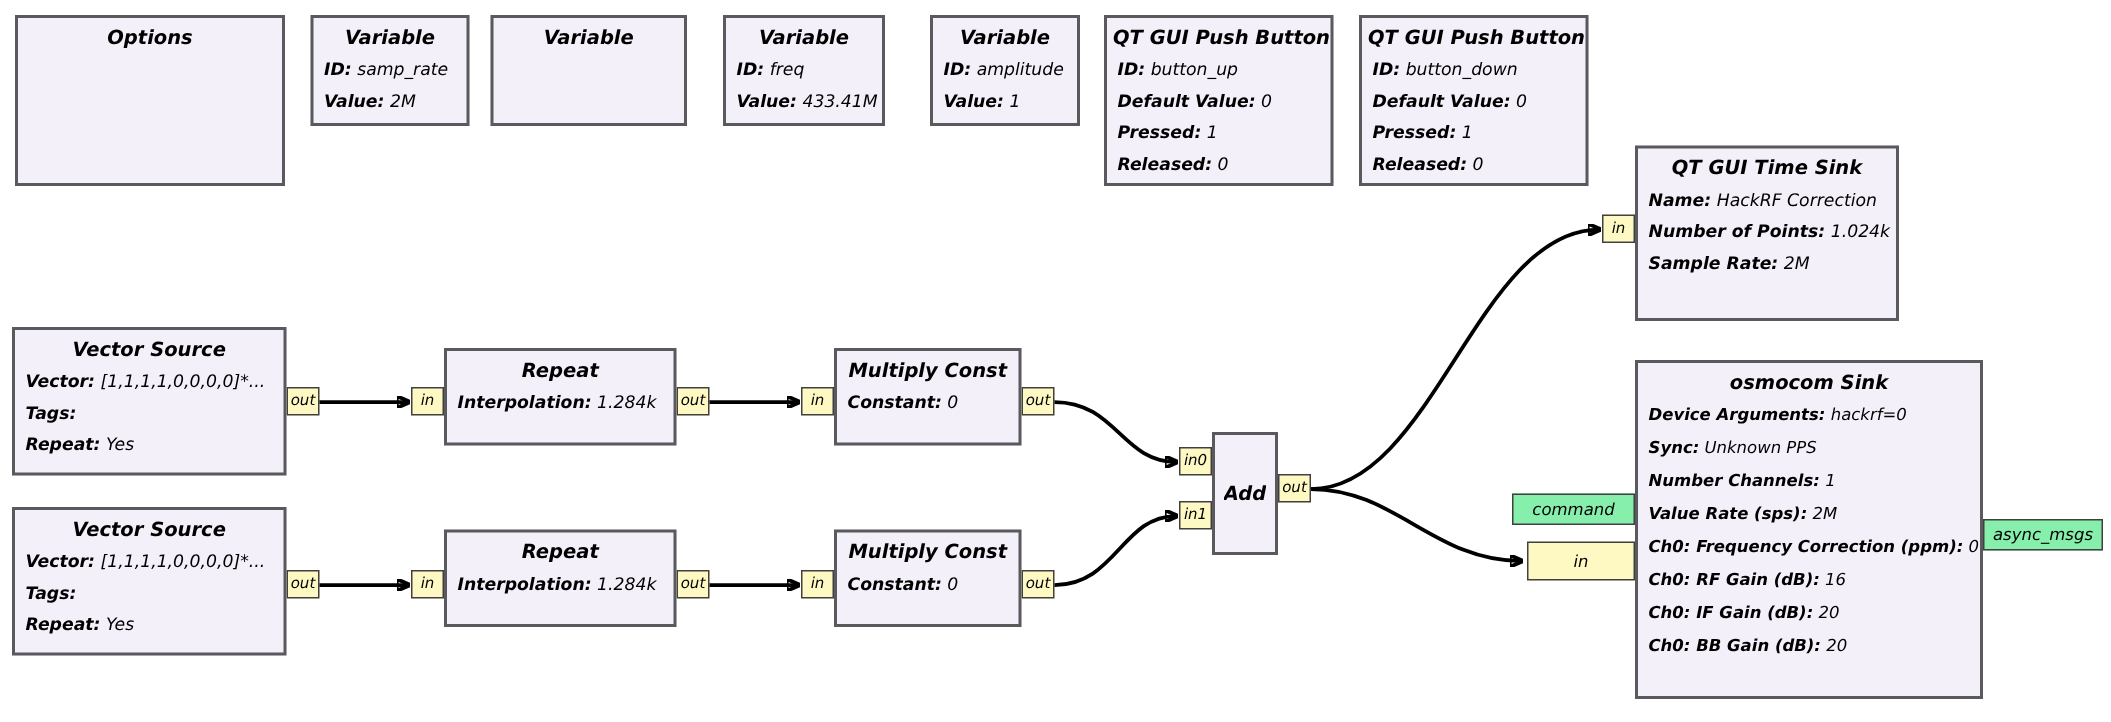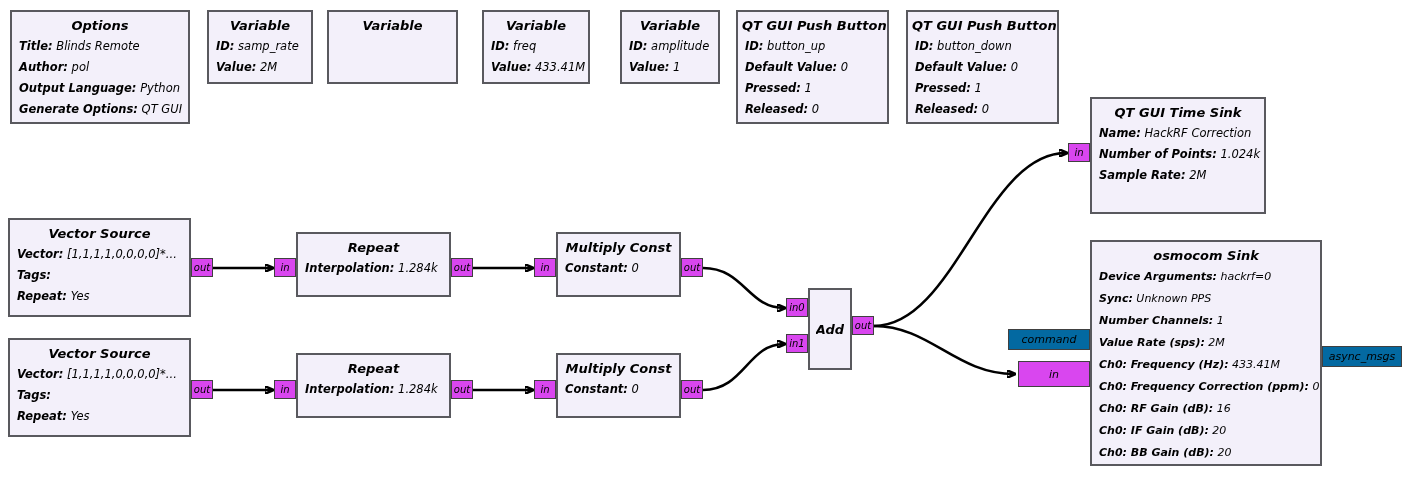--- a/index.html
+++ b/index.html
@@ -6,22 +6,22 @@
   body{font-family:"DejaVu Sans","Liberation Sans",sans-serif;background:#f5f5f5;}
   #canvas{position:relative;width:1407px;height:481px;background:#ffffff;overflow:hidden;font-style:italic;}
   .blk{position:absolute;background:#f3f0fa;border:2px solid #59595e;z-index:2;box-sizing:border-box;}
   .blk-title{font-weight:bold;font-size:13px;color:#000;text-align:center;padding:6px 4px 2px;white-space:nowrap;overflow:hidden;}
   .blk-params{padding:1px 7px 4px;overflow:hidden;}
   .prm{font-size:11.5px;line-height:21px;color:#000;white-space:nowrap;}
   .prm .k{font-weight:bold;}
   .blk--osmo .prm{font-size:11px;line-height:22px;}
   .blk--add{display:flex;align-items:center;justify-content:center;}
   .blk--add .blk-title{padding:0;}
-  .port{position:absolute;z-index:3;background:#d946ef;border:1px solid #404040;color:#000;font-size:10px;display:flex;align-items:center;justify-content:center;box-sizing:border-box;white-space:nowrap;}
-  .port--msg{background:#0369a1;font-size:11px;}
+  .port{position:absolute;z-index:3;background:#fef9c3;border:1px solid #404040;color:#000;font-size:10px;display:flex;align-items:center;justify-content:center;box-sizing:border-box;white-space:nowrap;}
+  .port--msg{background:#86efac;font-size:11px;}
   #wires{position:absolute;left:0;top:0;z-index:4;pointer-events:none;}
   #wires path{stroke:#000;stroke-width:2.5;fill:none;}
 </style>
 </head>
 <body>
 
 <div id="canvas">
 
   <svg id="wires" width="1407" height="481" viewBox="0 0 1407 481">
     <defs>
@@ -34,26 +34,20 @@
     <path d="M703,268 C744,268 748,308 784,308" marker-end="url(#ah)"></path>
     <path d="M213,390 L272,390" marker-end="url(#ah)"></path>
     <path d="M473,390 L532,390" marker-end="url(#ah)"></path>
     <path d="M703,390 C744,390 748,344 784,344" marker-end="url(#ah)"></path>
     <path d="M874,326 C955,326 985,153 1066,153" marker-end="url(#ah)"></path>
     <path d="M874,326 C930,326 956,374 1014,374" marker-end="url(#ah)"></path>
   </svg>
 
   <div class="blk" style="left:10px;top:10px;width:180px;height:114px">
     <div class="blk-title">Options</div>
-    <div class="blk-params">
-      <div class="prm"><span class="k">Title:</span> <span class="v">Blinds Remote</span></div>
-      <div class="prm"><span class="k">Author:</span> <span class="v">pol</span></div>
-      <div class="prm"><span class="k">Output Language:</span> <span class="v">Python</span></div>
-      <div class="prm"><span class="k">Generate Options:</span> <span class="v">QT GUI</span></div>
-    </div>
   </div>
 
   <div class="blk" style="left:207px;top:10px;width:106px;height:74px">
     <div class="blk-title">Variable</div>
     <div class="blk-params">
       <div class="prm"><span class="k">ID:</span> <span class="v">samp_rate</span></div>
       <div class="prm"><span class="k">Value:</span> <span class="v">2M</span></div>
     </div>
   </div>
 
@@ -106,21 +100,20 @@
     </div>
   </div>
 
   <div class="blk blk--osmo" style="left:1090px;top:240px;width:232px;height:226px">
     <div class="blk-title">osmocom Sink</div>
     <div class="blk-params">
       <div class="prm"><span class="k">Device Arguments:</span> <span class="v">hackrf=0</span></div>
       <div class="prm"><span class="k">Sync:</span> <span class="v">Unknown PPS</span></div>
       <div class="prm"><span class="k">Number Channels:</span> <span class="v">1</span></div>
       <div class="prm"><span class="k">Value Rate (sps):</span> <span class="v">2M</span></div>
-      <div class="prm"><span class="k">Ch0: Frequency (Hz):</span> <span class="v">433.41M</span></div>
       <div class="prm"><span class="k">Ch0: Frequency Correction (ppm):</span> <span class="v">0</span></div>
       <div class="prm"><span class="k">Ch0: RF Gain (dB):</span> <span class="v">16</span></div>
       <div class="prm"><span class="k">Ch0: IF Gain (dB):</span> <span class="v">20</span></div>
       <div class="prm"><span class="k">Ch0: BB Gain (dB):</span> <span class="v">20</span></div>
     </div>
   </div>
 
   <div class="blk" style="left:8px;top:218px;width:183px;height:99px">
     <div class="blk-title">Vector Source</div>
     <div class="blk-params">

